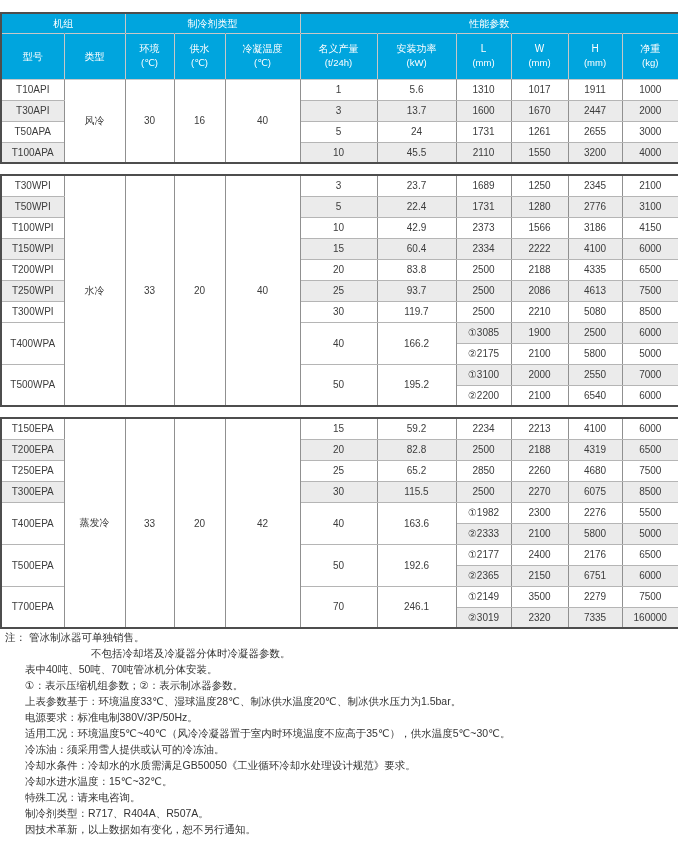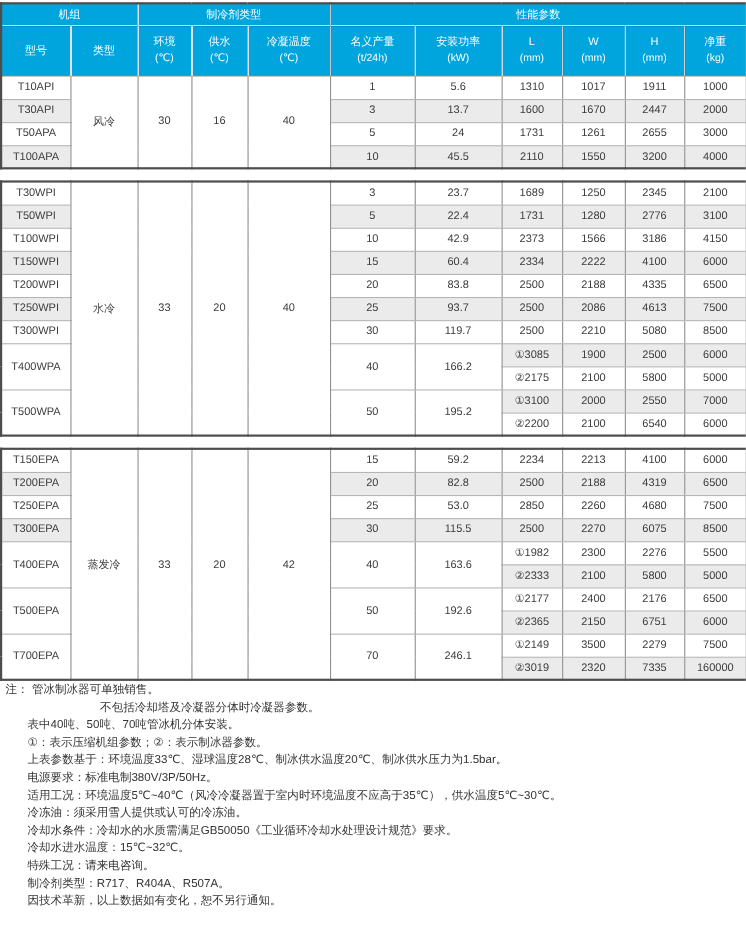--- a/index.html
+++ b/index.html
@@ -5,21 +5,21 @@
   :root{
     --header-bg:#00a5de;
     --row-alt:#ebebeb;
     --border-outer:#4d4d4d;
     --border-v:#909090;
     --border-h:#b5b5b5;
     --text:#3c3c3c;
   }
   html,body{margin:0;padding:0;background:#fff;}
   body{width:678px;font-family:"Liberation Sans","DejaVu Sans",sans-serif;}
-  .sheet{width:678px;padding-top:2px;}
+  .sheet{width:678px;padding-top:12px;}
 
   table{border-collapse:collapse;table-layout:fixed;width:678px;border:2px solid var(--border-outer);}
   td,th{padding:0 1px;text-align:center;vertical-align:middle;font-size:10px;color:var(--text);overflow:hidden;}
   td{border-left:1px solid var(--border-v);border-right:1px solid var(--border-v);
      border-top:1px solid var(--border-h);border-bottom:1px solid var(--border-h);background:#fff;}
   td.alt{background:var(--row-alt);}
   tbody tr{height:21px;}
 
   thead th{background:var(--header-bg);color:#fff;font-weight:normal;
            border:1px solid rgba(0,0,0,0.22);line-height:1.5;}
@@ -297,21 +297,21 @@
           <td class="alt">20</td>
           <td class="alt">82.8</td>
           <td class="alt">2500</td>
           <td class="alt">2188</td>
           <td class="alt">4319</td>
           <td class="alt">6500</td>
         </tr>
         <tr>
           <td>T250EPA</td>
           <td>25</td>
-          <td>53.0</td>
+          <td>65.2</td>
           <td>2850</td>
           <td>2260</td>
           <td>4680</td>
           <td>7500</td>
         </tr>
         <tr>
           <td class="alt">T300EPA</td>
           <td class="alt">30</td>
           <td class="alt">115.5</td>
           <td class="alt">2500</td>

